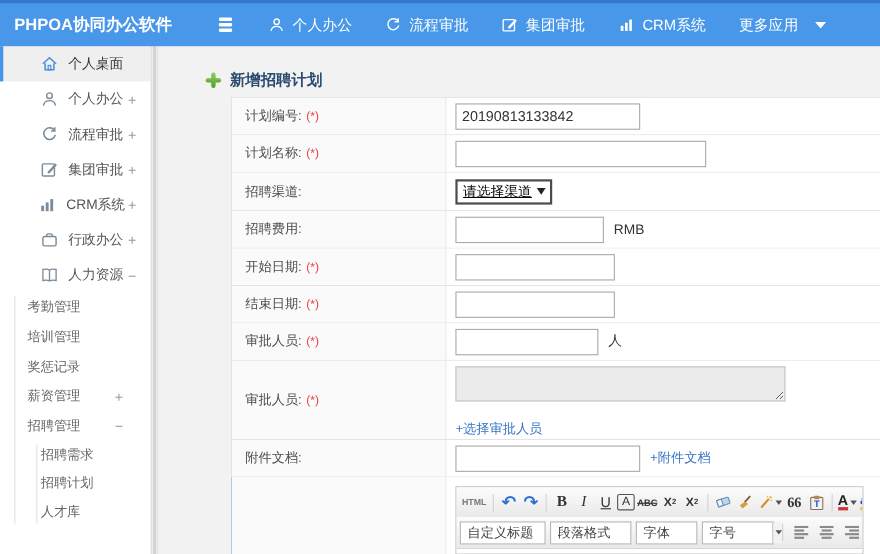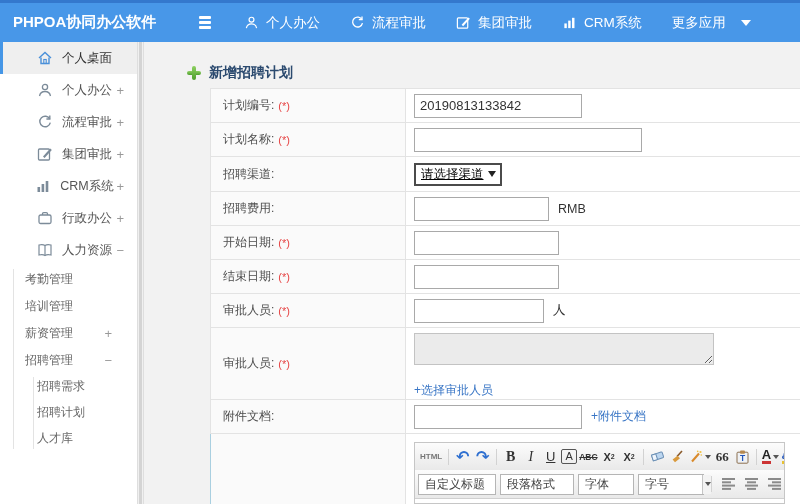--- a/index.html
+++ b/index.html
@@ -219,20 +219,21 @@
           <path d="M8 3.5 V13.5" stroke="#7c8b99" stroke-width="1.2"></path>
         </svg>
       </span>
     <span>人力资源</span>
     <i class="exp">−</i>
   </div>
 
   <div class="subgroup">
     <div class="s-sub"><span>考勤管理</span></div>
     <div class="s-sub"><span>培训管理</span></div>
+    <div class="s-sub"><span>奖惩记录</span></div>
     <div class="s-sub"><span>薪资管理</span><i class="exp">+</i></div>
     <div class="s-sub"><span>招聘管理</span><i class="exp">−</i></div>
     <div class="subgroup lvl3">
       <div class="s-sub3"><span>招聘需求</span></div>
       <div class="s-sub3"><span>招聘计划</span></div>
       <div class="s-sub3"><span>人才库</span></div>
     </div>
   </div>
 </div>
 

